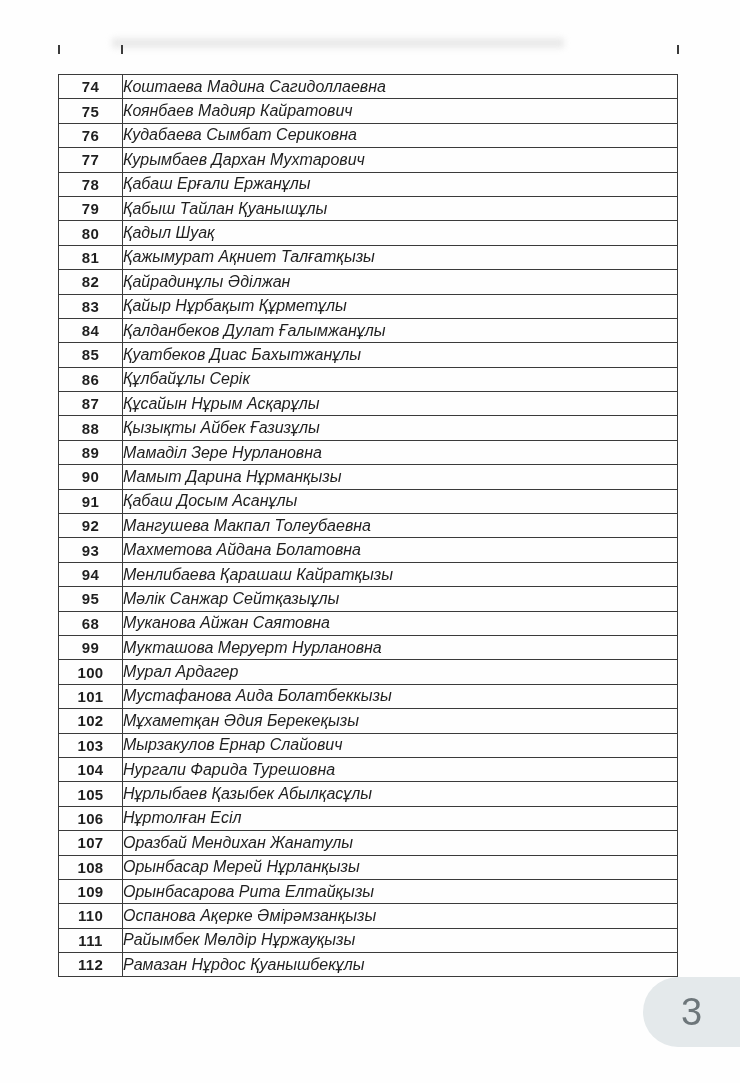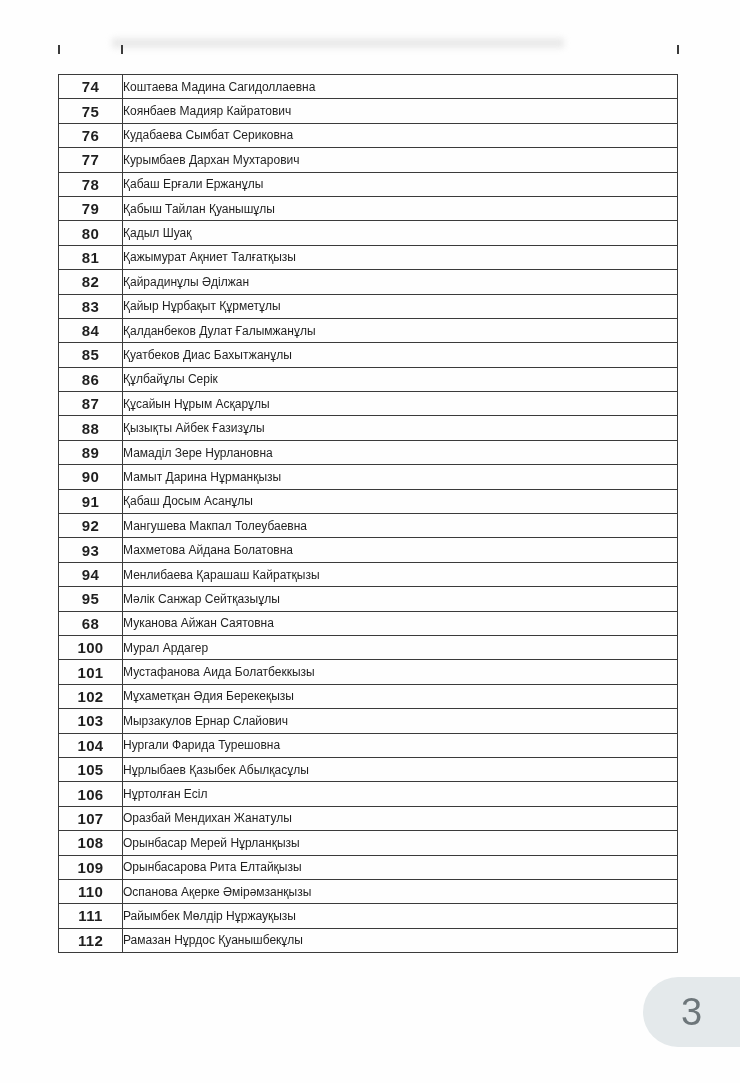--- a/index.html
+++ b/index.html
@@ -57,22 +57,23 @@
     vertical-align: middle;
   }
   td.num {
     width: 62px;
     text-align: center;
     font-weight: 700;
     font-size: 15px;
     letter-spacing: 0.3px;
   }
   td.name {
-    font-size: 12px;
+    font-size: 16px;
     padding-left: 12px;
+    font-style: italic;
   }
 
   .page-badge {
     position: absolute;
     left: 643px;
     top: 977px;
     width: 130px;
     height: 70px;
     background: #e4e9eb;
     border-radius: 35px 0 0 35px;
@@ -190,20 +191,24 @@
         </tr>
         <tr>
           <td class="num">95</td>
           <td class="name">Мәлік Санжар Сейтқазыұлы</td>
         </tr>
         <tr>
           <td class="num">68</td>
           <td class="name">Муканова Айжан Саятовна</td>
         </tr>
         <tr>
+          <td class="num">99</td>
+          <td class="name">Мукташова Меруерт Нурлановна</td>
+        </tr>
+        <tr>
           <td class="num">100</td>
           <td class="name">Мурал Ардагер</td>
         </tr>
         <tr>
           <td class="num">101</td>
           <td class="name">Мустафанова Аида Болатбеккызы</td>
         </tr>
         <tr>
           <td class="num">102</td>
           <td class="name">Мұхаметқан Әдия Берекеқызы</td>

